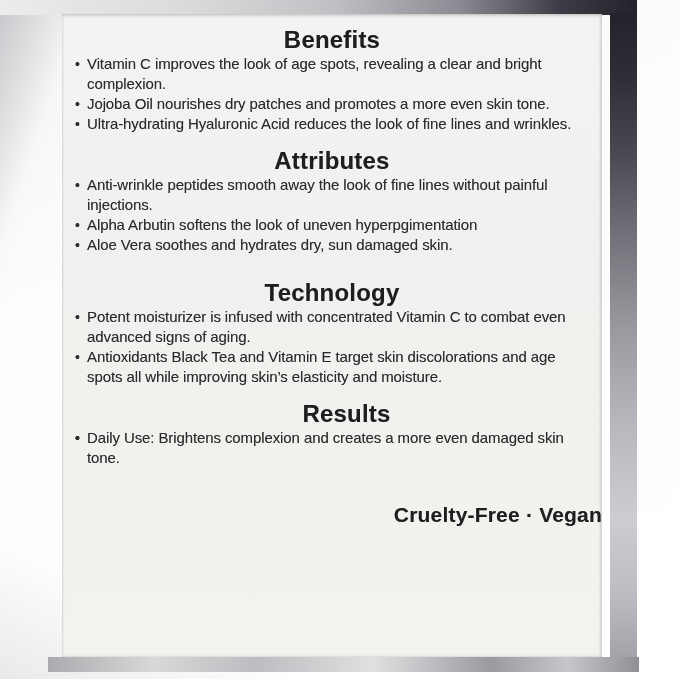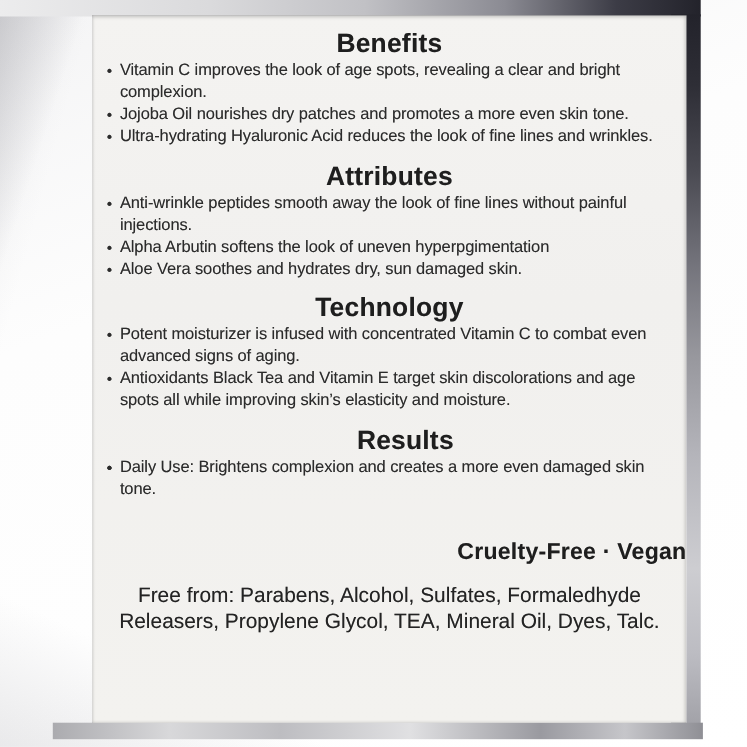--- a/index.html
+++ b/index.html
@@ -43,40 +43,40 @@
   }
   .bottom-edge {
     position: absolute;
     left: 48px; top: 657px; right: 40px; height: 15px;
     background: linear-gradient(90deg, #ababaf 0%, #d8d8da 18%, #bdbdc1 35%, #e0e0e2 55%, #9a9aa0 75%, #c6c6ca 88%, #8f8f95 100%);
   }
 
   
   .card {
     position: absolute;
-    left: 84px; top: 14px;
+    left: 62px; top: 14px;
     width: 540px; height: 643px;
     background: linear-gradient(180deg, #f4f3f1 0%, #f1f0ee 40%, #f3f2ef 100%);
     box-shadow: inset 0 2px 3px rgba(0,0,0,.14), inset -2px 0 3px rgba(0,0,0,.10), inset 1px -1px 2px rgba(0,0,0,.05);
     color: #2b2b2b;
   }
   .card .soft { text-shadow: 0 0 .5px rgba(43,43,43,.40); }
 
   .hd {
     margin: 0;
     text-align: center;
     font-size: 24px;
     line-height: 26px;
     font-weight: bold;
     color: #1e1e1e;
     letter-spacing: .2px;
   }
   .hd-benefits   { margin-top: 13px; }
   .hd-attributes { margin-top: 14px; }
-  .hd-technology { margin-top: 12px; }
+  .hd-technology { margin-top: 25px; }
   .hd-results    { margin-top: 14px; margin-left: 29px; }
 
   .blist {
     list-style: none;
     margin: 0;
     padding: 1px 16px 0 12px;
   }
   .bi {
     position: relative;
     padding-left: 13px;
@@ -169,15 +169,14 @@
       <span class="dot">•</span>
     </li>
     <li class="bi soft">
       <span class="dot">•</span>
       <span>Daily Use: Brightens complexion and creates a more even damaged skin tone.</span>
     </li>
   </ul>
 
   <div class="badges soft">Cruelty-Free · Vegan</div>
 
-  <div class="freefrom soft">Free from: Parabens, Alcohol, Sulfates, Formaledhyde Releasers, Propylene Glycol, TEA, Mineral Oil, Dyes, Talc.</div>
 
 </div>
 
 </body></html>

